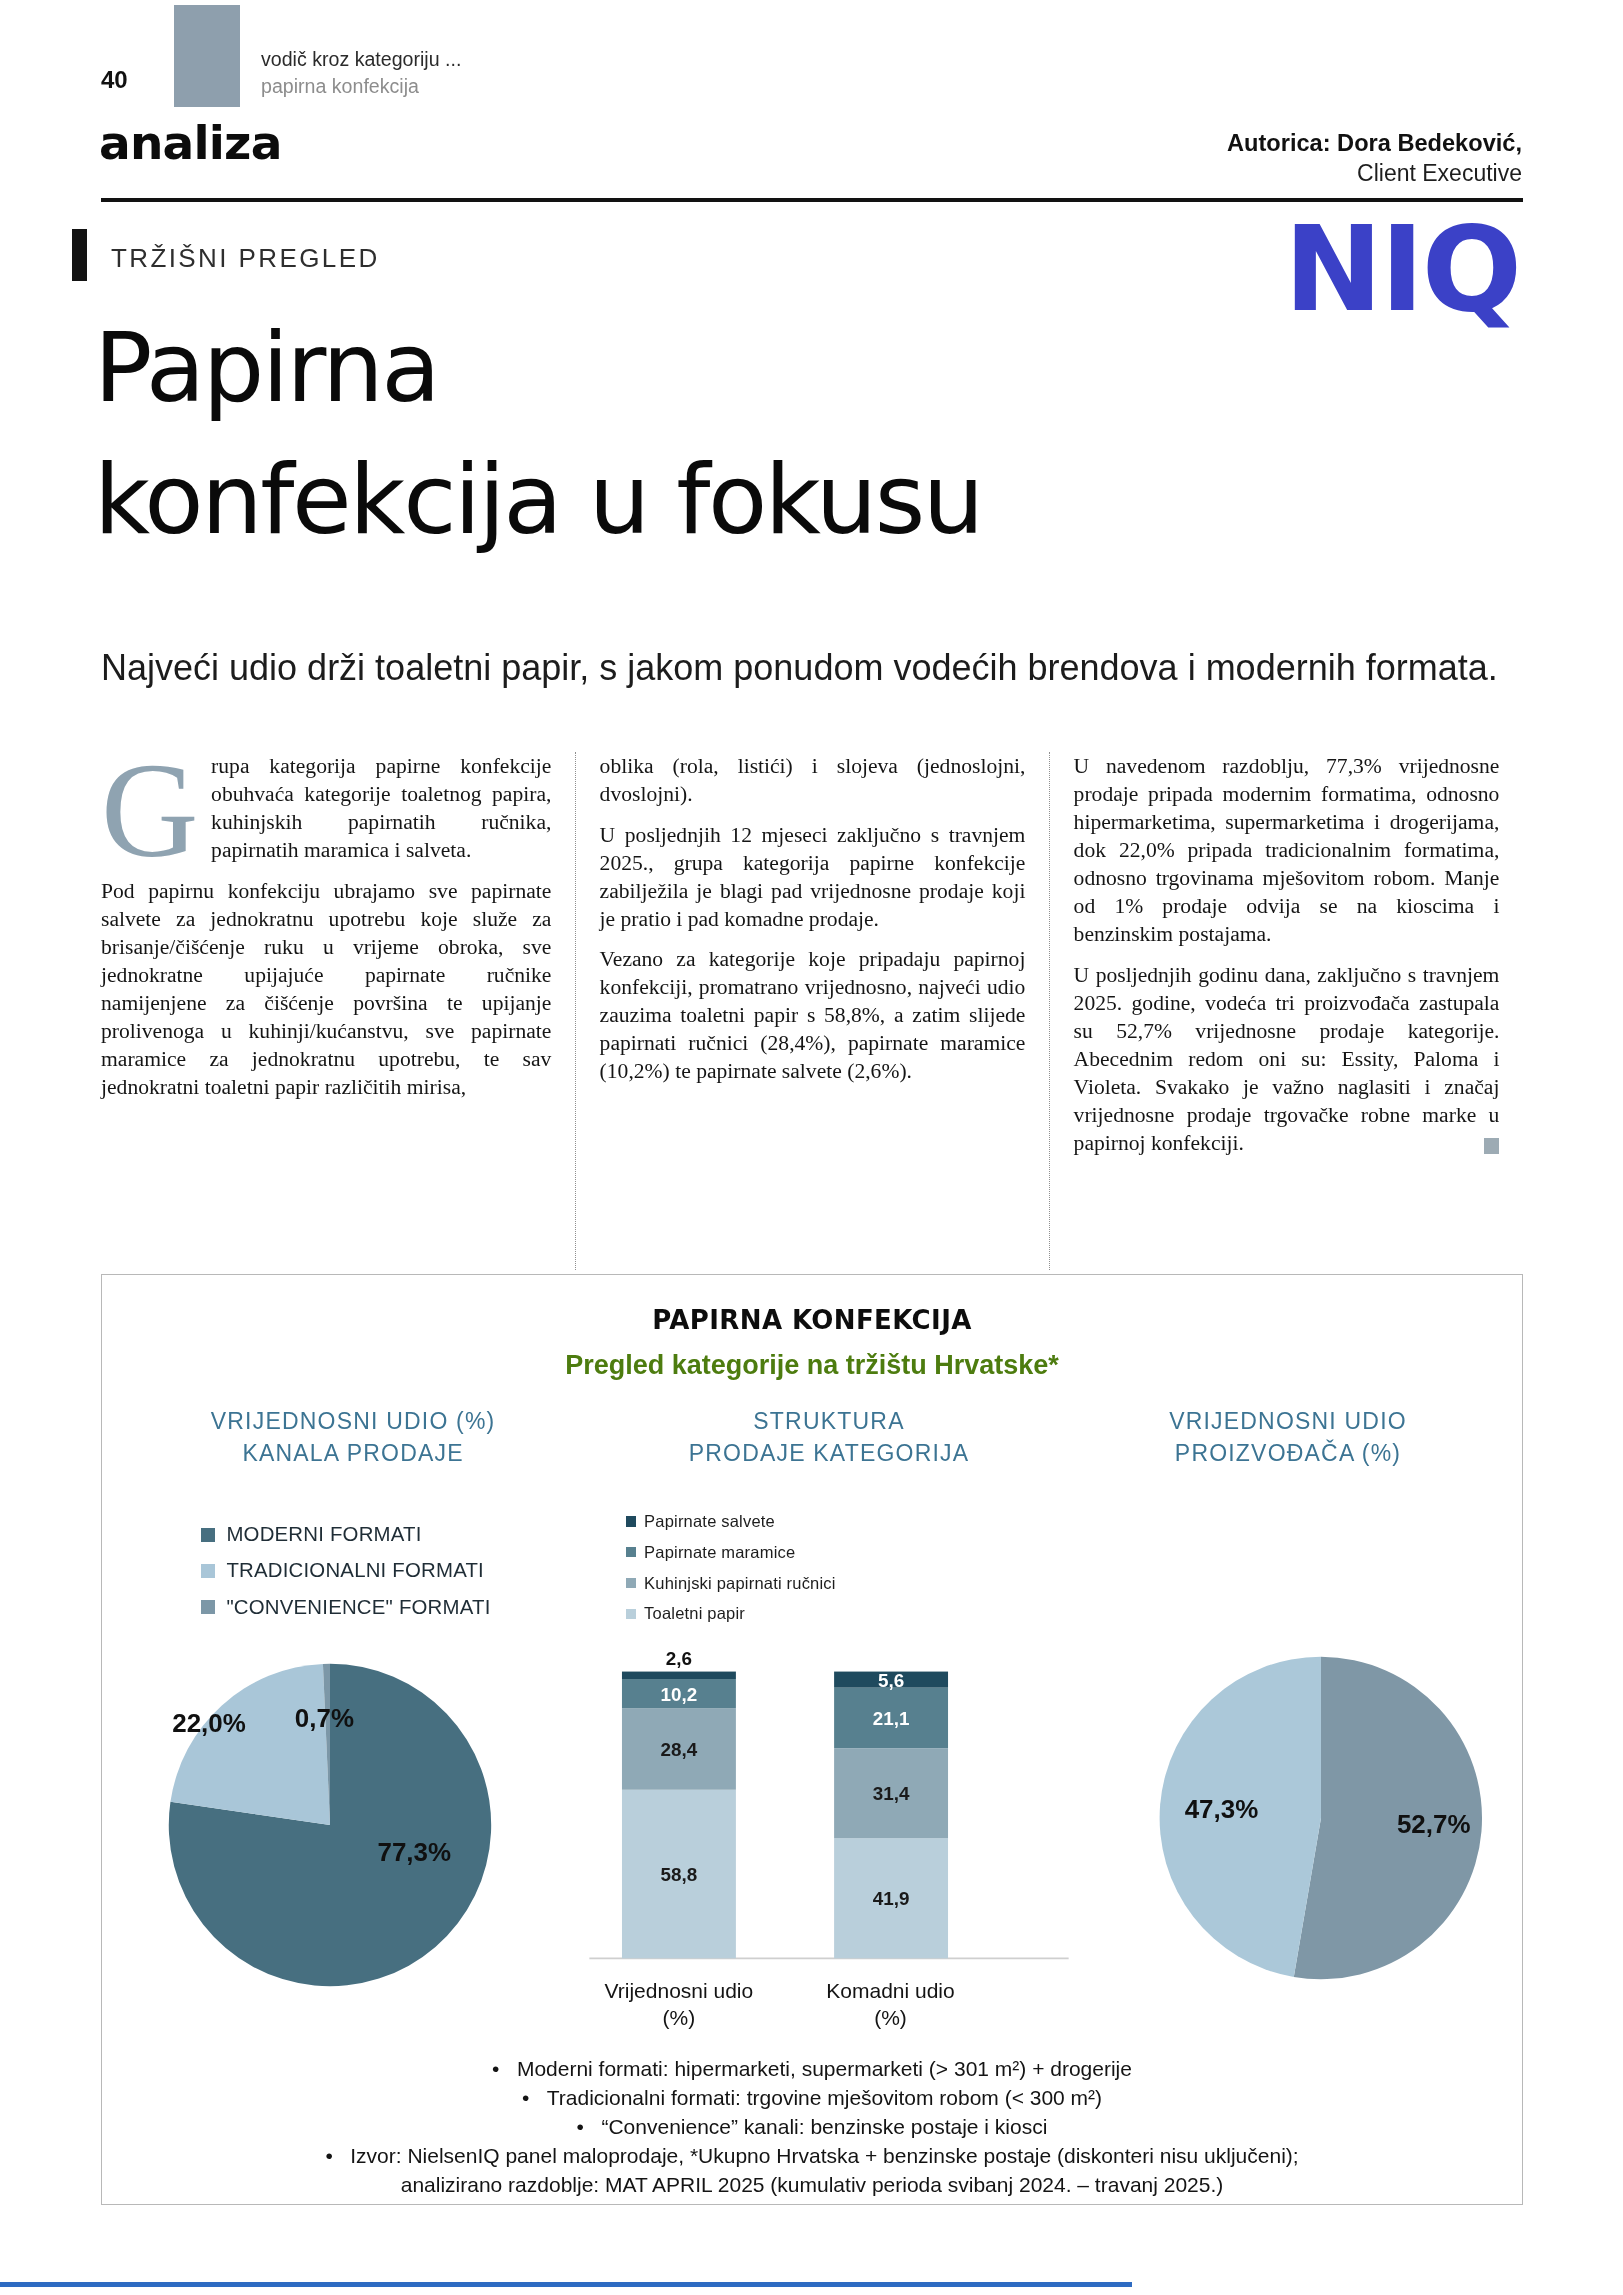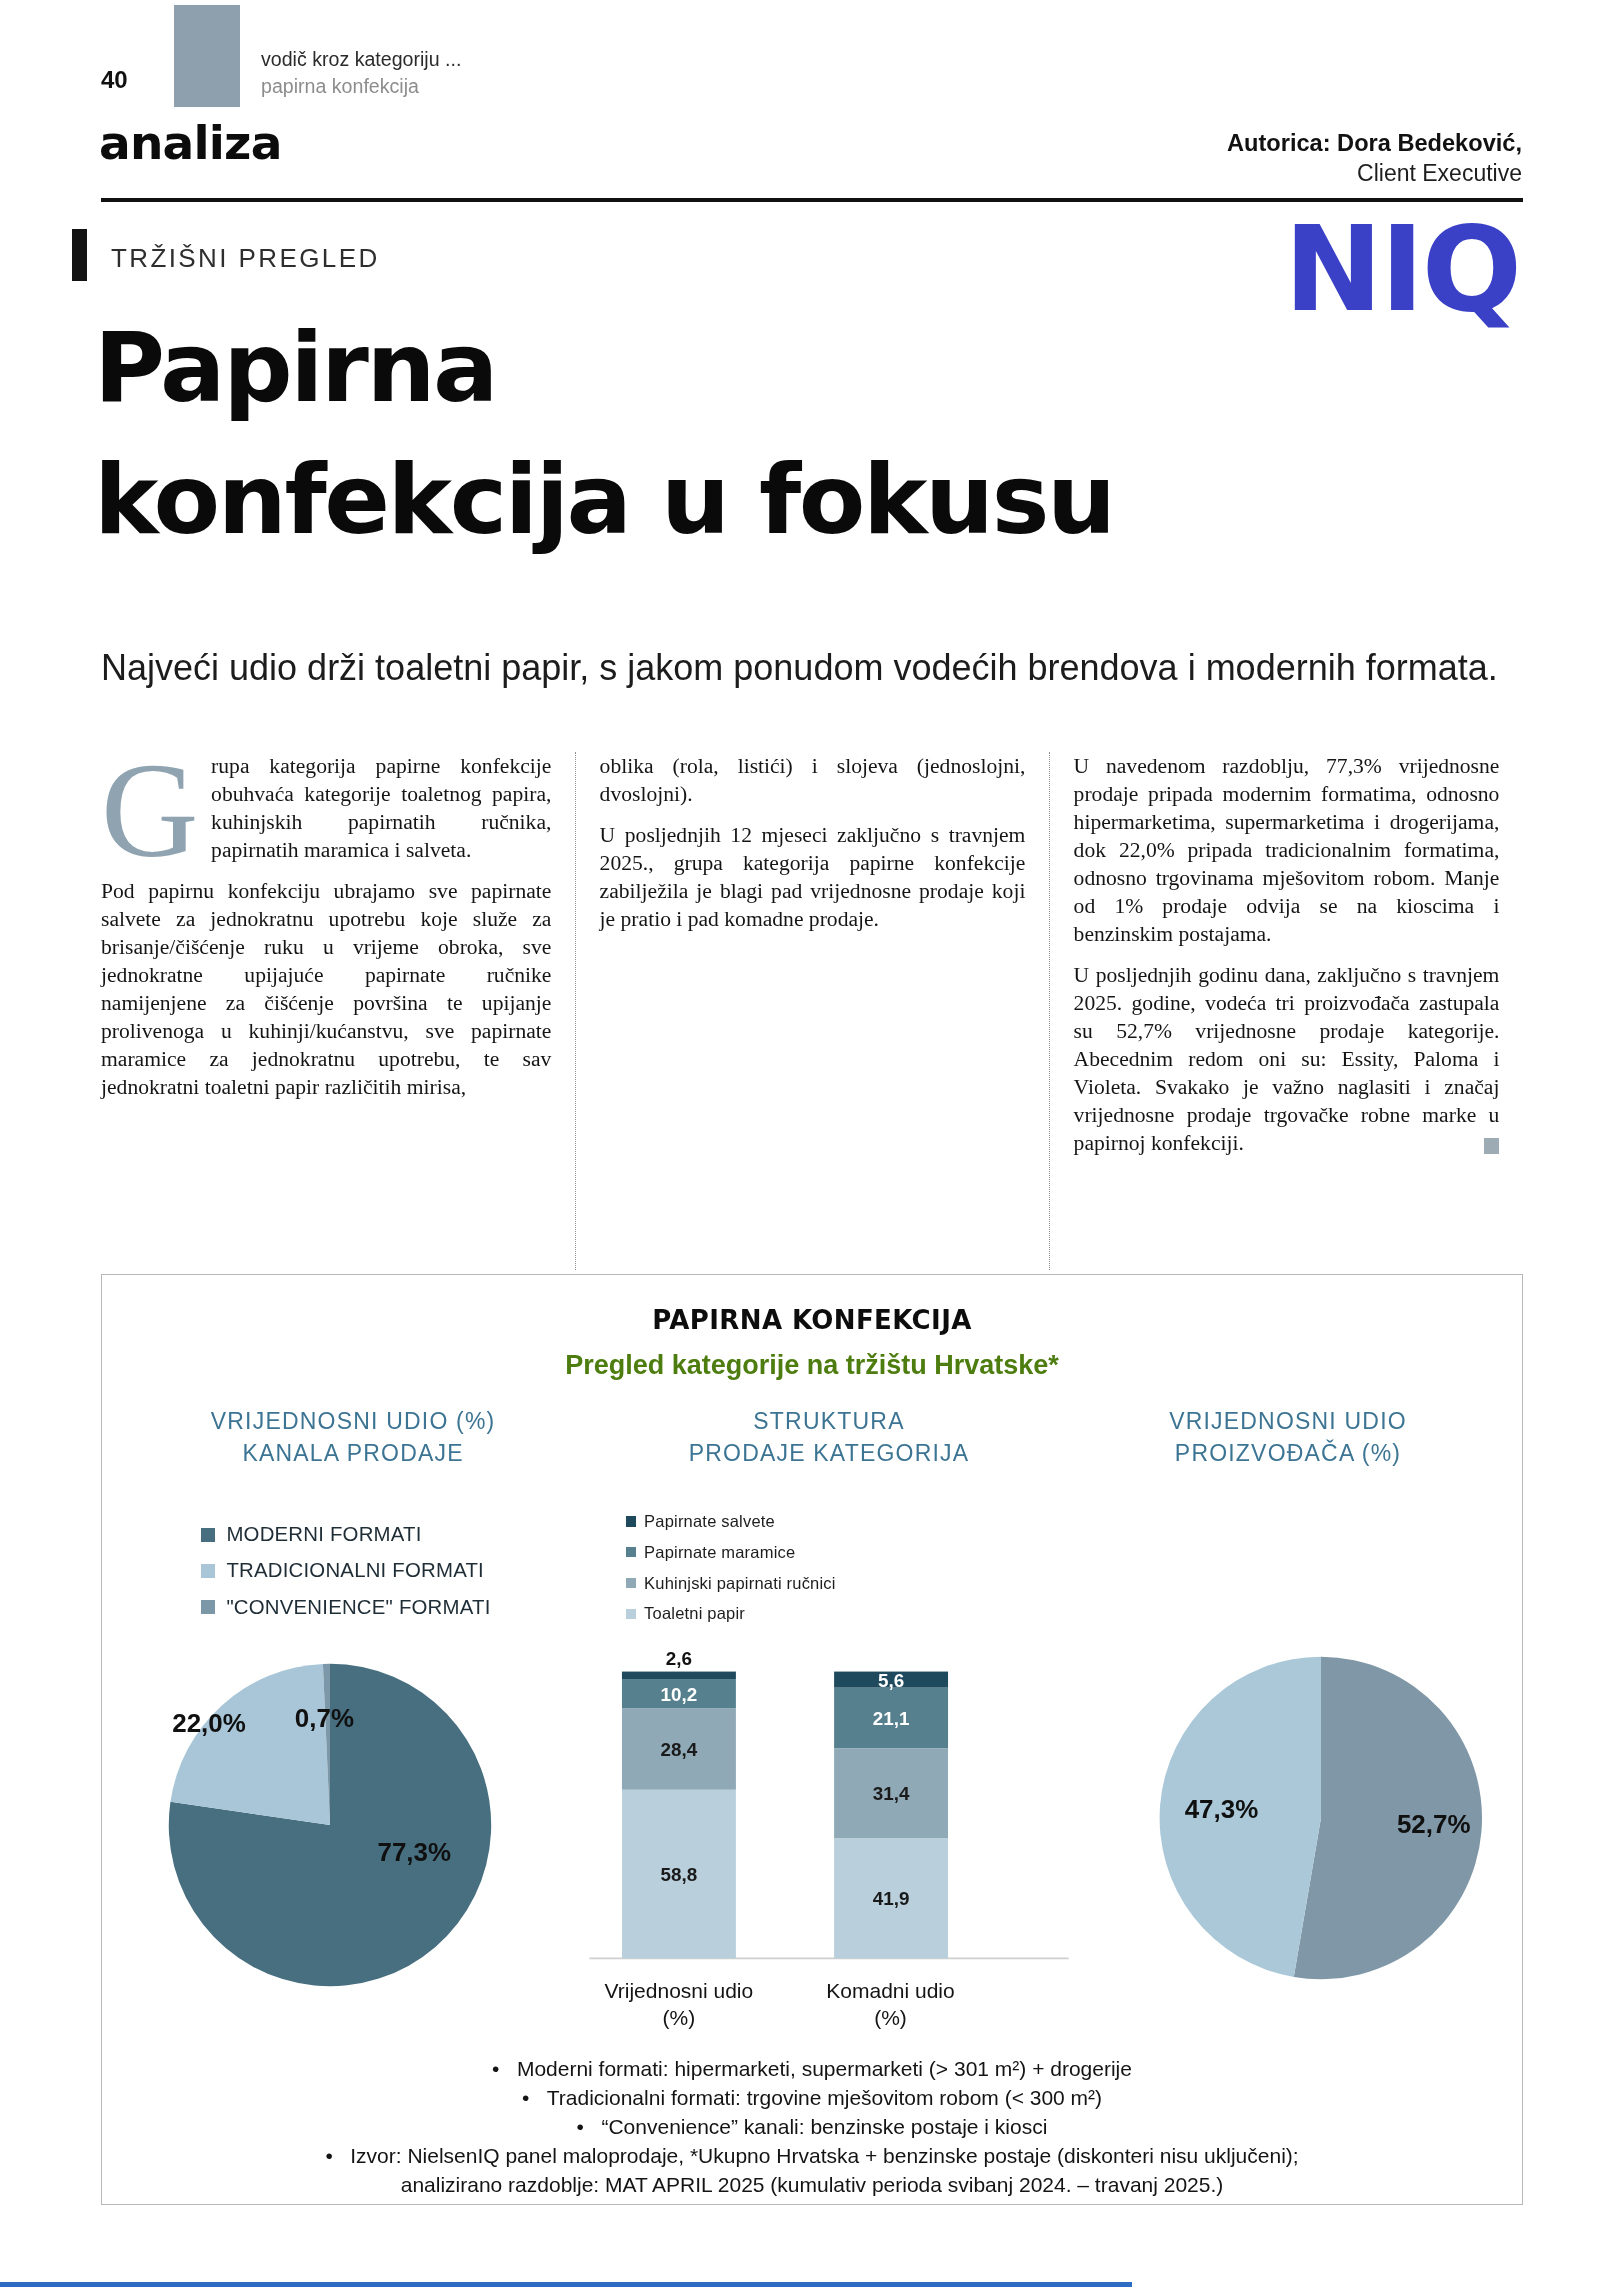--- a/index.html
+++ b/index.html
@@ -17,21 +17,21 @@
   .author{position:absolute;right:101px;top:130px;text-align:right;}
   .author-name{font-size:23.6px;font-weight:bold;}
   .author-role{font-size:23px;margin-top:3.1px;color:#1e1e1e;}
   .header-rule{position:absolute;left:101px;top:198px;width:1422px;height:3.9px;background:#121212;}
 
   .kicker-bar{position:absolute;left:72px;top:229px;width:15px;height:52px;background:#131313;}
   .kicker{position:absolute;left:111px;top:243px;font-size:26px;letter-spacing:2.4px;color:#2e2e2e;}
   .niq{position:absolute;left:1266px;top:210px;font-family:"DejaVu Sans",sans-serif;font-weight:bold;
         font-size:118px;line-height:119px;color:#3b41c7;letter-spacing:-2.4px;margin-left:18px;}
 
-  .main-title{position:absolute;left:94px;top:302px;font-family:"DejaVu Sans",sans-serif;font-weight:bold;
+  .main-title{position:absolute;left:94px;top:302px;font-family:"DejaVu Sans",sans-serif;font-weight:normal;
         font-size:97px;line-height:132px;letter-spacing:-2.4px;color:#0a0a0a;}
   .subtitle{position:absolute;left:101px;top:647px;font-size:36px;color:#1c1c1c;}
 
   .cols{position:absolute;left:101px;top:752px;width:1422px;height:518px;display:grid;
         grid-template-columns:1fr 1fr 1fr;font-family:"Liberation Serif","DejaVu Serif",serif;
         font-size:21.6px;line-height:28px;color:#151515;text-align:justify;}
   .col{padding-right:23.6px;}
   .col-sep{border-left:1.6px dotted #8f8f8f;padding-left:23.6px;}
   .p{margin-bottom:12.6px;}
   .dropcap{float:left;font-size:135px;line-height:108px;color:#8fa3b1;margin:4.7px 12.6px 0 0;
@@ -99,20 +99,21 @@
   <div class="subtitle">Najveći udio drži toaletni papir, s jakom ponudom vodećih brendova i modernih formata.</div>
 
   <div class="cols">
     <div class="col">
       <p class="p"><span class="dropcap">G</span><span>rupa kategorija papirne konfekcije obuhvaća kategorije toaletnog papira, kuhinjskih papirnatih ručnika, papirnatih maramica i salveta.</span></p>
       <p class="p">Pod papirnu konfekciju ubrajamo sve papirnate salvete za jednokratnu upotrebu koje služe za brisanje/čišćenje ruku u vrijeme obroka, sve jednokratne upijajuće papirnate ručnike namijenjene za čišćenje površina te upijanje prolivenoga u kuhinji/kućanstvu, sve papirnate maramice za jednokratnu upotrebu, te sav jednokratni toaletni papir različitih mirisa,</p>
     </div>
     <div class="col col-sep">
       <p class="p">oblika (rola, listići) i slojeva (jednoslojni, dvoslojni).</p>
       <p class="p">U posljednjih 12 mjeseci zaključno s travnjem 2025., grupa kategorija papirne konfekcije zabilježila je blagi pad vrijednosne prodaje koji je pratio i pad komadne prodaje.</p>
+      <p class="p">Vezano za kategorije koje pripadaju papirnoj konfekciji, promatrano vrijednosno, najveći udio zauzima toaletni papir s 58,8%, a zatim slijede papirnati ručnici (28,4%), papirnate maramice (10,2%) te papirnate salvete (2,6%).</p>
     </div>
     <div class="col col-sep">
       <p class="p">U navedenom razdoblju, 77,3% vrijednosne prodaje pripada modernim formatima, odnosno hipermarketima, supermarketima i drogerijama, dok 22,0% pripada tradicionalnim formatima, odnosno trgovinama mješovitom robom. Manje od 1% prodaje odvija se na kioscima i benzinskim postajama.</p>
       <p class="p"><span>U posljednjih godinu dana, zaključno s travnjem 2025. godine, vodeća tri proizvođača zastupala su 52,7% vrijednosne prodaje kategorije. Abecednim redom oni su: Essity, Paloma i Violeta. Svakako je važno naglasiti i značaj vrijednosne prodaje trgovačke robne marke u papirnoj konfekciji.</span><span class="endmark"></span></p>
     </div>
   </div>
 
   <div class="panel">
     <div class="panel-title">PAPIRNA KONFEKCIJA</div>
     <div class="panel-subtitle">Pregled kategorije na tržištu Hrvatske*</div>

